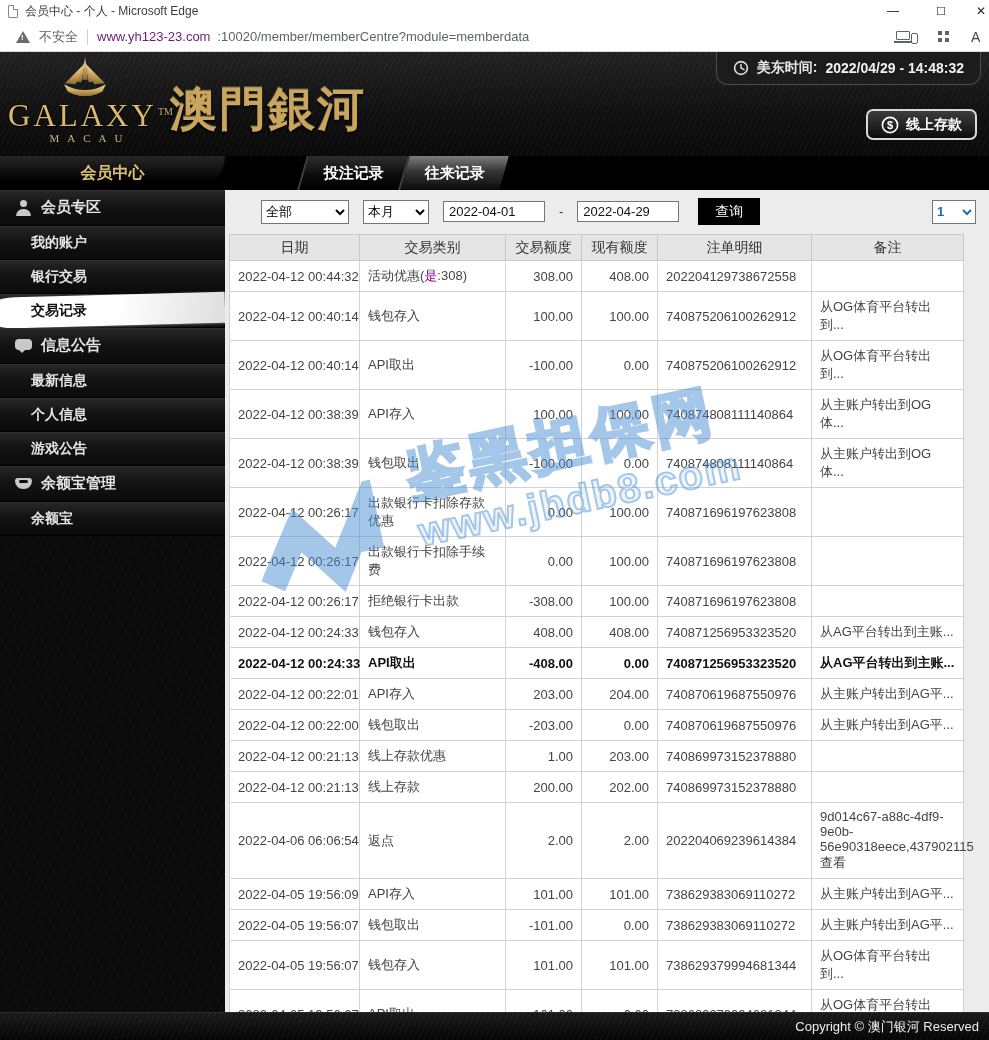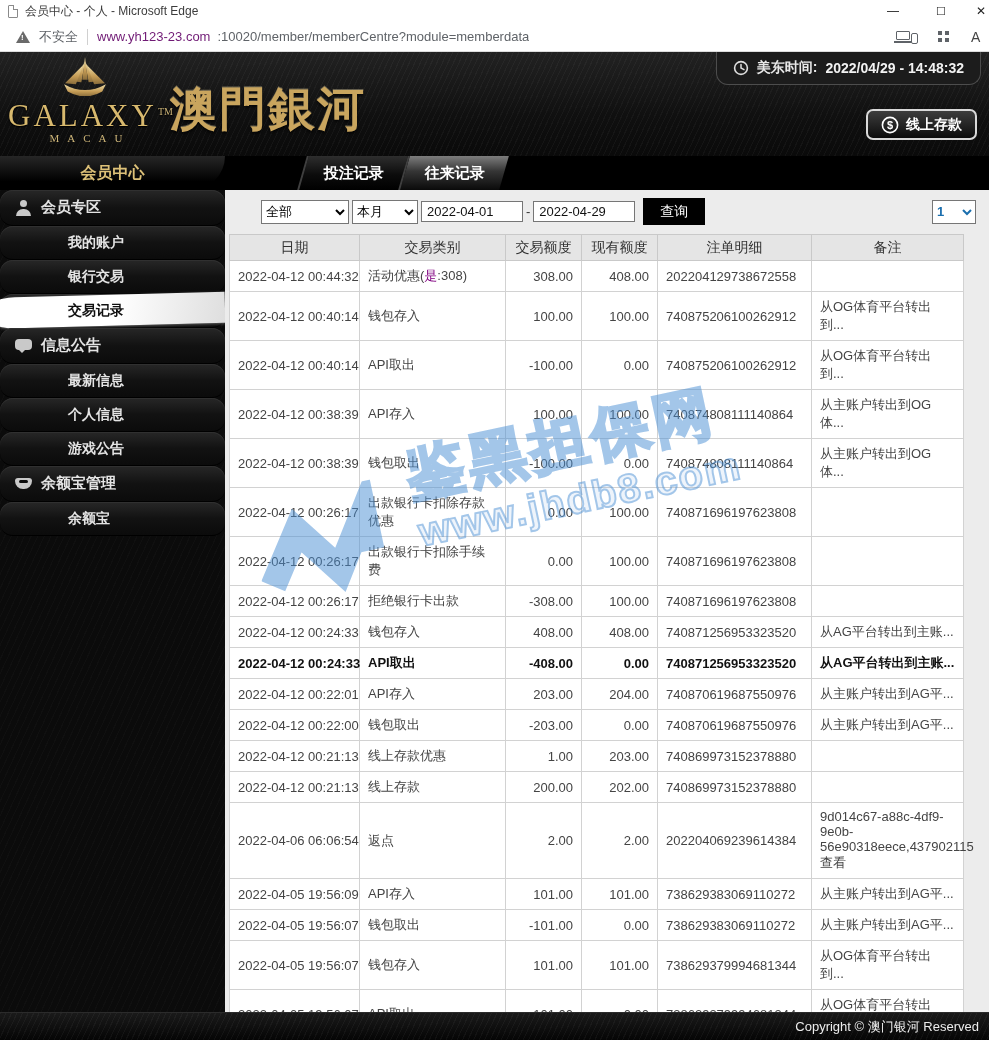--- a/index.html
+++ b/index.html
@@ -72,40 +72,40 @@
   .tab .tab-t{transform:skewX(16deg);color:#fff;font-weight:700;font-size:15px;}
   .tab.active{background:linear-gradient(180deg,#7d7d7d,#353535 45%,#0a0a0a);}
 
   
   .main{display:flex;height:822px;}
   .sidebar{width:225px;flex:none;background:#0b0b0b;
            background-image:repeating-linear-gradient(115deg,rgba(255,255,255,.02) 0 1px,transparent 1px 6px);}
   .side-item{position:relative;display:flex;align-items:center;gap:7px;height:34px;padding-left:14px;
              color:#e4e4e4;font-size:14px;font-weight:700;cursor:pointer;
              background:linear-gradient(180deg,#272727,#121212 50%,#0b0b0b);
-             border-bottom:1px solid #000;box-shadow:inset 0 1px 0 #303030;border-radius:13px;}
+             border-bottom:1px solid #000;box-shadow:inset 0 1px 0 #303030;}
   .side-item.section{height:36px;font-size:15px;}
-  .side-item.item{padding-left:68px;}
+  .side-item.item{padding-left:31px;}
   .s-icon{width:20px;height:16px;position:relative;flex:none;}
   .user-icon::before{content:"";position:absolute;width:7px;height:7px;border-radius:50%;background:#c9c9c9;left:6px;top:0;}
   .user-icon::after{content:"";position:absolute;width:15px;height:7px;border-radius:7px 7px 0 0;background:#c9c9c9;left:2px;bottom:0;}
   .chat-icon::before{content:"";position:absolute;width:17px;height:11px;border-radius:4px;background:#c9c9c9;top:1px;left:1px;}
   .chat-icon::after{content:"";position:absolute;border:4px solid transparent;border-top-color:#c9c9c9;bottom:-3px;left:4px;}
   .wallet-icon::before{content:"";position:absolute;width:17px;height:11px;background:#c9c9c9;border-radius:3px 3px 8px 8px;top:2px;left:1px;}
   .wallet-icon::after{content:"";position:absolute;width:9px;height:3px;background:#0b0b0b;border-radius:2px;top:4px;left:5px;}
   .side-item.active{color:#101010;}
   .side-item.active::before{content:"";position:absolute;left:-16px;right:0;top:1px;bottom:1px;
        background:linear-gradient(100deg,#fff 55%,#dedede);transform:rotate(-1.5deg);
        border-radius:120px 0 0 120px / 60px 0 0 60px;box-shadow:0 1px 3px rgba(255,255,255,.35);}
   .side-item.active .s-label{position:relative;z-index:1;}
 
   .content{flex:1;background:#ececec;padding:8px 0 0 4px;position:relative;}
 
   
-  .filters{display:flex;align-items:center;gap:3px;height:27px;margin:0 0 9px 0;padding-left:32px;}
+  .filters{display:flex;align-items:center;gap:14px;height:27px;margin:0 0 9px 0;padding-left:32px;}
   .filters select{height:24px;font-size:13px;border:1px solid #767676;background:#fff;}
   .f-type{width:88px;}
   .f-period{width:66px;}
   .f-date{width:102px;height:21px;font-size:13px;padding:0 5px;border:1px solid #767676;color:#111;}
   .f-sep{color:#333;font-size:13px;}
   .f-search{width:62px;height:27px;background:#000;color:#fff;border:1px solid #000;font-size:14px;
             margin-left:5px;cursor:pointer;font-family:inherit;}
   .f-page{width:44px;margin-left:auto;margin-right:13px;color:#1b6fae;font-weight:700;}
 
   

